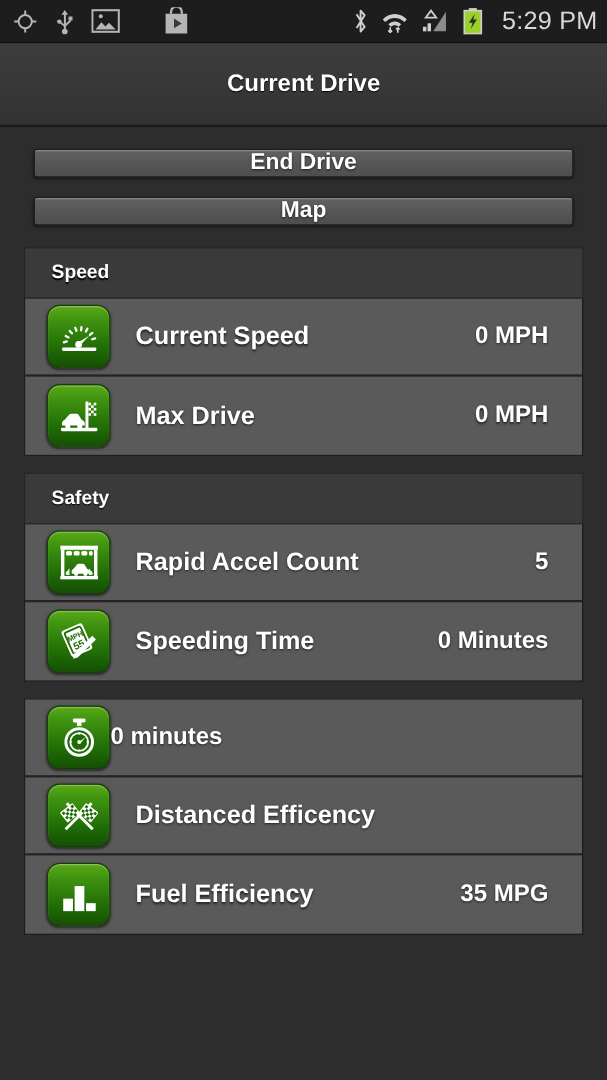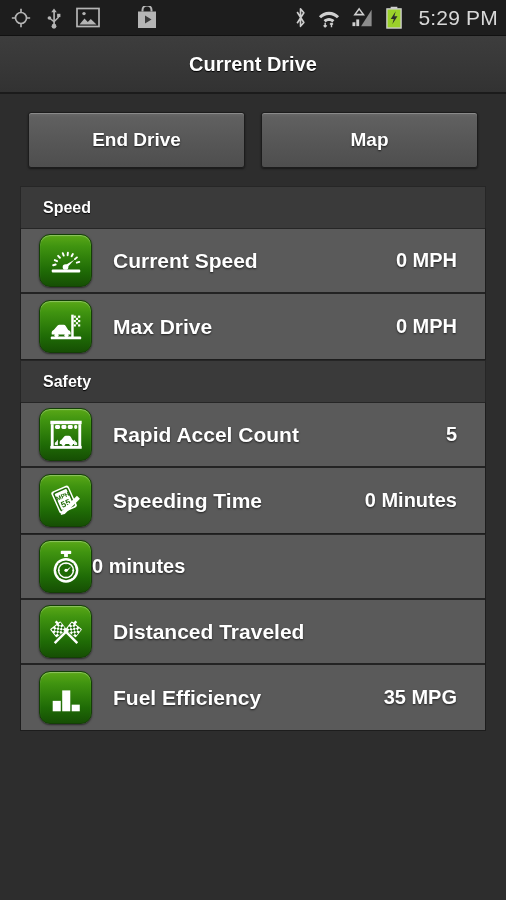--- a/index.html
+++ b/index.html
@@ -25,56 +25,57 @@
   .clock {
     color: #d8d8d8;
     font-size: 21px;
     letter-spacing: 0.2px;
     margin-left: 6px;
     font-family: "Liberation Sans", sans-serif;
   }
 
   
   .titlebar {
-    height: 58px;
+    height: 70px;
     background: linear-gradient(180deg,#3d3d3d 0%,#383838 50%,#323232 100%);
     display: flex; align-items: center; justify-content: center;
     border-bottom: 2px solid #1b1b1b;
   }
   .titlebar .title {
     color: #ffffff;
     font-size: 20px;
     font-weight: bold;
     text-shadow: 0 1px 1px #000;
   }
 
   
   .content { padding: 0; background: #2d2d2d; height: 810px; }
 
   .btnrow {
     display: flex;
     gap: 16px;
     padding: 18px 28px 18px 28px;
+    flex-direction: column;
   }
   .btn {
     flex: 1;
     height: 56px;
     border: 1px solid #1c1c1c;
     border-radius: 3px;
     background: linear-gradient(180deg,#6a6a6a 0%,#606060 8%,#575757 52%,#4e4e4e 100%);
     color: #fff;
     font-size: 19px;
     font-weight: bold;
     display: flex; align-items: center; justify-content: center;
     text-shadow: 0 1px 2px rgba(0,0,0,.7);
     box-shadow: inset 0 1px 0 rgba(255,255,255,.22), 0 1px 2px rgba(0,0,0,.5);
     cursor: pointer;
   }
 
-  .section { margin: 0 20px 0 20px; }
+  .section { margin: 0 20px 14px 20px; }
   .section-header {
     background: #3a3a3a;
     border: 1px solid #262626;
     border-bottom: none;
     height: 42px;
     display: flex; align-items: center;
     padding-left: 22px;
     color: #ffffff;
     font-size: 16px;
     font-weight: bold;
@@ -363,21 +364,21 @@
                         <rect x="27" y="17" width="2.4" height="2.4"></rect>
                         <rect x="31.8" y="17" width="2.4" height="2.4"></rect>
                         <rect x="24.6" y="19.4" width="2.4" height="2.4"></rect>
                         <rect x="29.4" y="19.4" width="2.4" height="2.4"></rect>
                       </g>
                     </g>
                   </g>
                 </svg>
               </div>
             </div>
-            <div class="row-label">Distanced Traveled</div>
+            <div class="row-label">Distanced Efficency</div>
           </div>
           <div class="row">
             <div class="row-icon">
               <div class="tile">
                 <svg width="38" height="38" viewBox="0 0 40 40">
                   <g fill="#fff">
                     <rect x="6" y="23" width="8.5" height="11"></rect>
                     <rect x="16" y="12" width="8.5" height="22"></rect>
                     <rect x="26" y="27" width="8.5" height="7"></rect>
                   </g>

